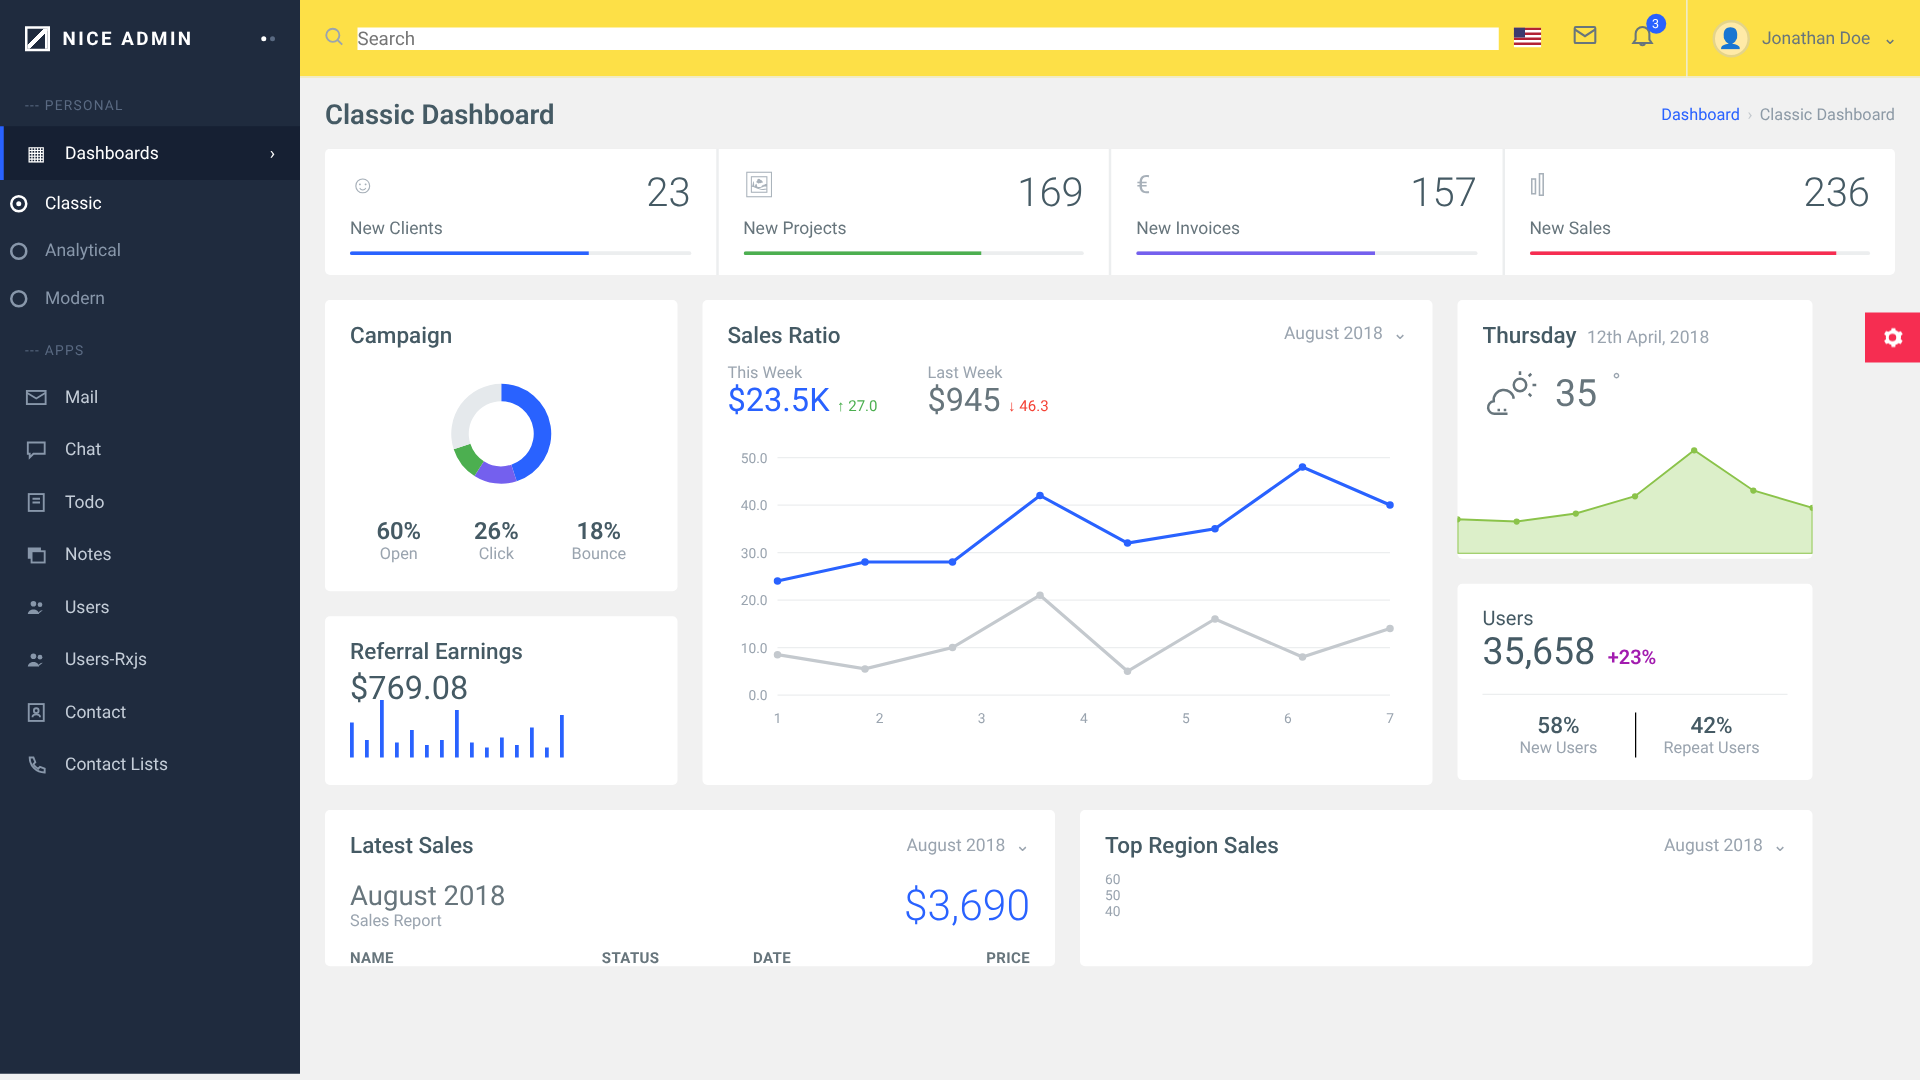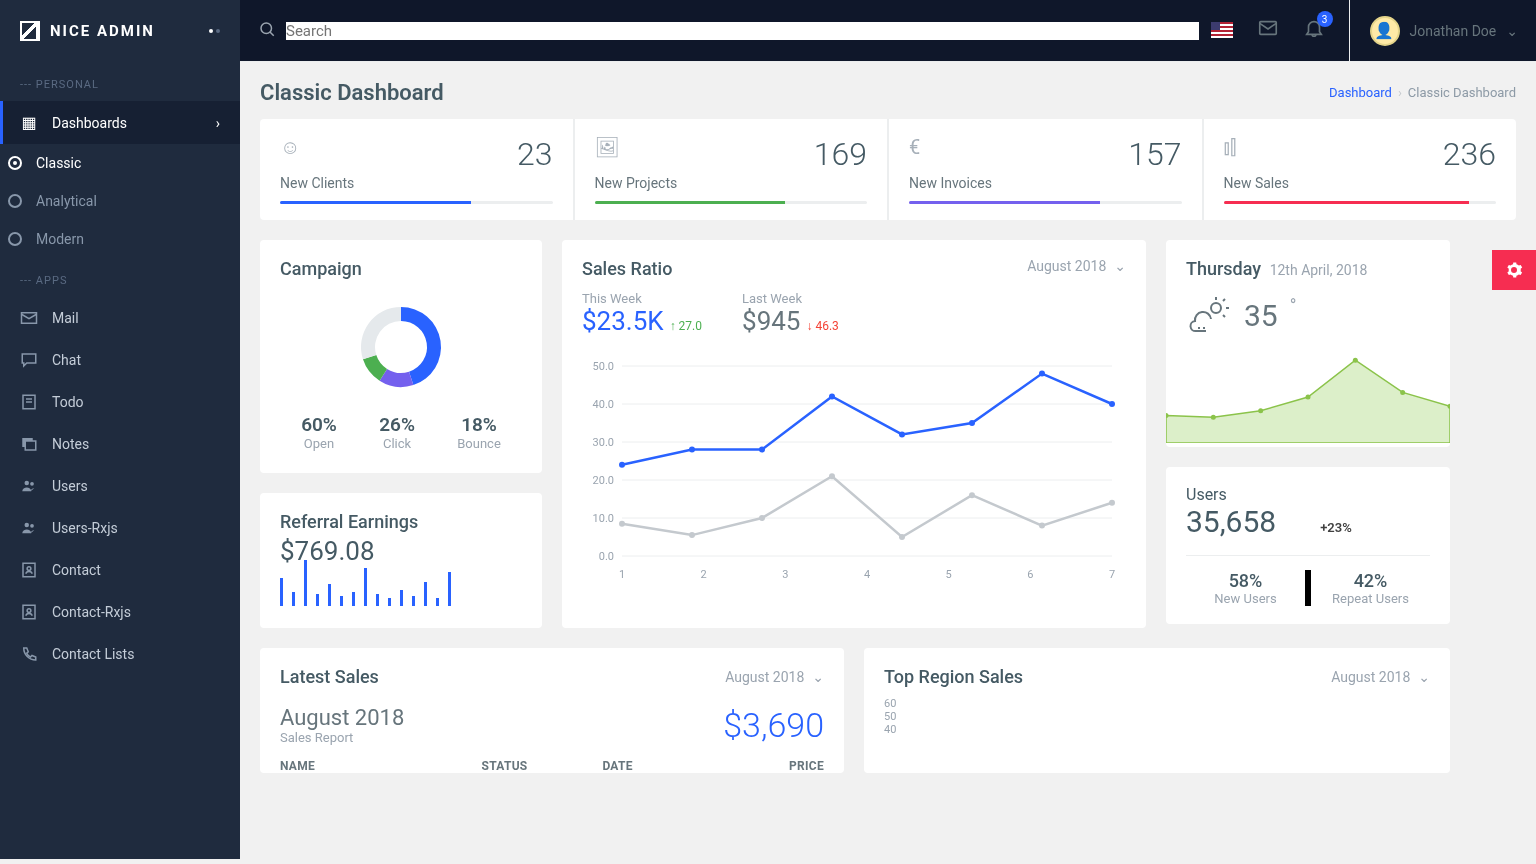--- a/index.html
+++ b/index.html
@@ -22,21 +22,21 @@
 .nav-item.active { background: #162033; color: #fff; border-left: 3px solid #2962ff; padding-left: 17px; }
 .nav-left { display: flex; align-items: center; gap: 14px; }
 .nav-icon { width: 18px; display: flex; justify-content: center; font-size: 16px; color: #8897aa; }
 .nav-item.active .nav-icon { color: #fff; }
 .sub-item { display: flex; align-items: center; gap: 14px; padding: 11px 20px 11px 8px; font-size: 14px; color: #8897aa; cursor: pointer; }
 .sub-item.sel { color: #fff; }
 .radio-dot { width: 14px; height: 14px; border: 2px solid currentColor; border-radius: 50%; display: flex; align-items: center; justify-content: center; }
 .radio-dot.on::after { content: ''; width: 4px; height: 4px; background: currentColor; border-radius: 50%; }
 
 .main { flex: 1; display: flex; flex-direction: column; }
-.topbar { height: 62px; background: #0f172a; display: flex; align-items: center; padding: 0 18px; gap: 12px; border-bottom: 1px solid #eceeef; }
+.topbar { height: 62px; background: #fde047; display: flex; align-items: center; padding: 0 18px; gap: 12px; border-bottom: 1px solid #eceeef; }
 .search-wrap { display: flex; align-items: center; gap: 10px; flex: 1; color: #9aa4af; }
 .search-input { border: none; outline: none; font-size: 15px; flex: 1; color: #333; }
 .topbar-right { display: flex; align-items: center; gap: 24px; }
 .tb-icon { color: #67757c; font-size: 20px; position: relative; cursor:pointer; }
 .badge { position: absolute; top: -6px; right: -8px; background: #2962ff; color: #fff; font-size: 10px; border-radius: 10px; min-width: 16px; height: 16px; display: flex; align-items: center; justify-content: center; padding: 0 4px; }
 .user-chip { display: flex; align-items: center; gap: 10px; color: #67757c; font-size: 14px; border-left: 1px solid #eceeef; padding-left: 20px; height: 62px; cursor:pointer; }
 .avatar { width: 30px; height: 30px; border-radius: 50%; background: #ffeaa7; border: 2px solid #e4d48a; display:flex; align-items:center; justify-content:center; font-size:16px; }
 
 .page-head { padding: 18px 20px 14px; display: flex; justify-content: space-between; align-items: center; }
 .page-title { font-size: 22px; font-weight: 600; color: #455a64; }
@@ -90,26 +90,26 @@
 .weather-head .sub { font-size: 14px; color: #9aa4af; font-weight: 400; margin-left: 4px; }
 .weather-body { display: flex; align-items: center; gap: 12px; padding: 6px 20px 16px; }
 .temp { font-size: 30px; color: #67757c; }
 .deg { font-size: 18px; color: #9aa4af; align-self: flex-start; }
 .area-chart { height: 92px; }
 
 .right-col { display: flex; flex-direction: column; gap: 20px; }
 
 .users-card { padding: 18px 20px; }
 .users-val { font-size: 30px; font-weight: 400; color: #455a64; display: flex; align-items: baseline; gap: 10px; }
-.users-val .delta { font-size: 13px; color: #404040; font-weight: 600; margin-left: 34px; }
+.users-val .delta { font-size: 16px; color: #a21caf; font-weight: 600; }
 .users-split { display: flex; border-top: 1px solid #eceeef; margin-top: 16px; padding-top: 14px; text-align: center; }
 .users-split > div { flex: 1; }
 .users-split .pct { font-size: 18px; color: #455a64; font-weight: 500; }
 .users-split .lbl { font-size: 13px; color: #9aa4af; }
-.users-split > div:first-child { border-right: 6px solid #000000; }
+.users-split > div:first-child { border-right: 1px solid #000000; }
 
 .row3 { display: grid; grid-template-columns: 584px 586px; gap: 20px; }
 .latest-head { display: flex; justify-content: space-between; align-items: center; padding: 18px 20px 10px; }
 .latest-head .card-title { padding: 0; }
 .latest-summary { display: flex; justify-content: space-between; align-items: flex-end; padding: 8px 20px 14px; }
 .ls-month { font-size: 22px; color: #67757c; }
 .ls-sub { font-size: 13px; color: #9aa4af; }
 .ls-val { font-size: 34px; font-weight: 300; color: #2962ff; }
 .tbl-h { display: flex; padding: 0 20px; font-size: 12px; font-weight: 700; color: #67757c; letter-spacing: 0.3px; }
 .tbl-h span:nth-child(1){flex:2;} .tbl-h span:nth-child(2){flex:1.2;} .tbl-h span:nth-child(3){flex:1.2;} .tbl-h span:nth-child(4){flex:1;text-align:right;}
@@ -230,32 +230,20 @@
         <div class="nav-item">
           <span class="nav-left">
             <span class="nav-icon">
               <svg width="18" height="18" viewBox="0 0 24 24" fill="none" stroke="currentColor" stroke-width="2">
                 <rect x="4" y="3" width="16" height="18"></rect>
                 <circle cx="12" cy="10" r="2.5"></circle>
                 <path d="M8 17c0-2 2-3 4-3s4 1 4 3"></path>
               </svg>
             </span>
             <span>Contact</span>
-          </span>
-        </div>
-        <div class="nav-item">
-          <span class="nav-left">
-            <span class="nav-icon">
-              <svg width="18" height="18" viewBox="0 0 24 24" fill="none" stroke="currentColor" stroke-width="2">
-                <rect x="4" y="3" width="16" height="18"></rect>
-                <circle cx="12" cy="10" r="2.5"></circle>
-                <path d="M8 17c0-2 2-3 4-3s4 1 4 3"></path>
-              </svg>
-            </span>
-            <span>Contact-Rxjs</span>
           </span>
         </div>
         <div class="nav-item">
           <span class="nav-left">
             <span class="nav-icon">
               <svg width="18" height="18" viewBox="0 0 24 24" fill="none" stroke="currentColor" stroke-width="2">
                 <path d="M5 4l4 0 2 5-2 2c1 2 3 4 5 5l2-2 5 2 0 4c-9 0-16-7-16-16z"></path>
               </svg>
             </span>
             <span>Contact Lists</span>

